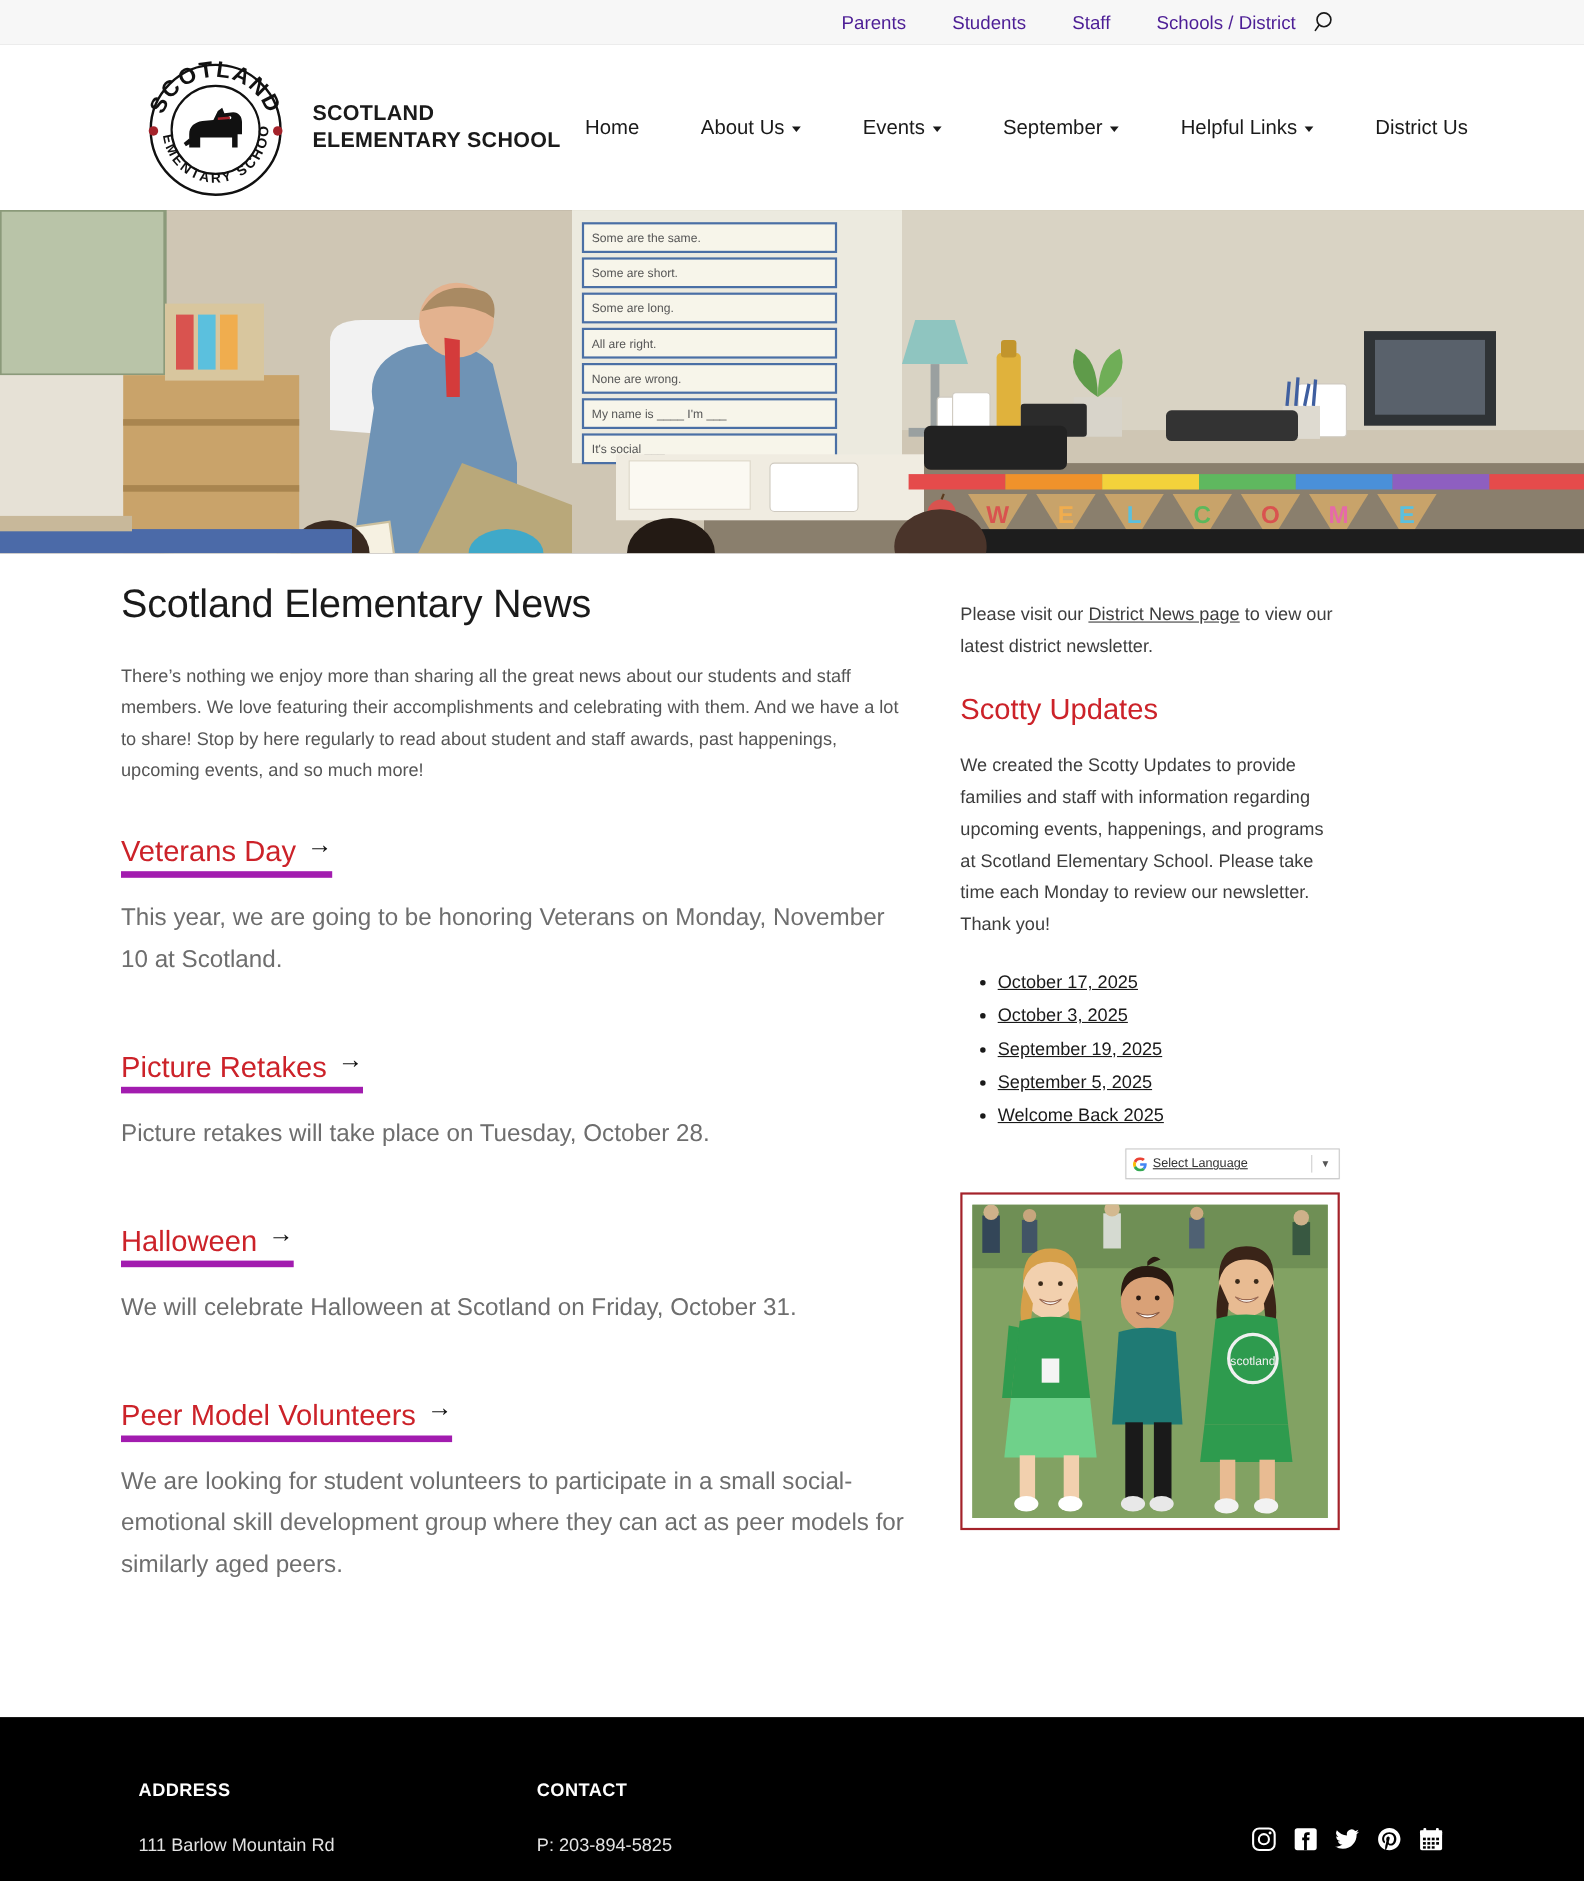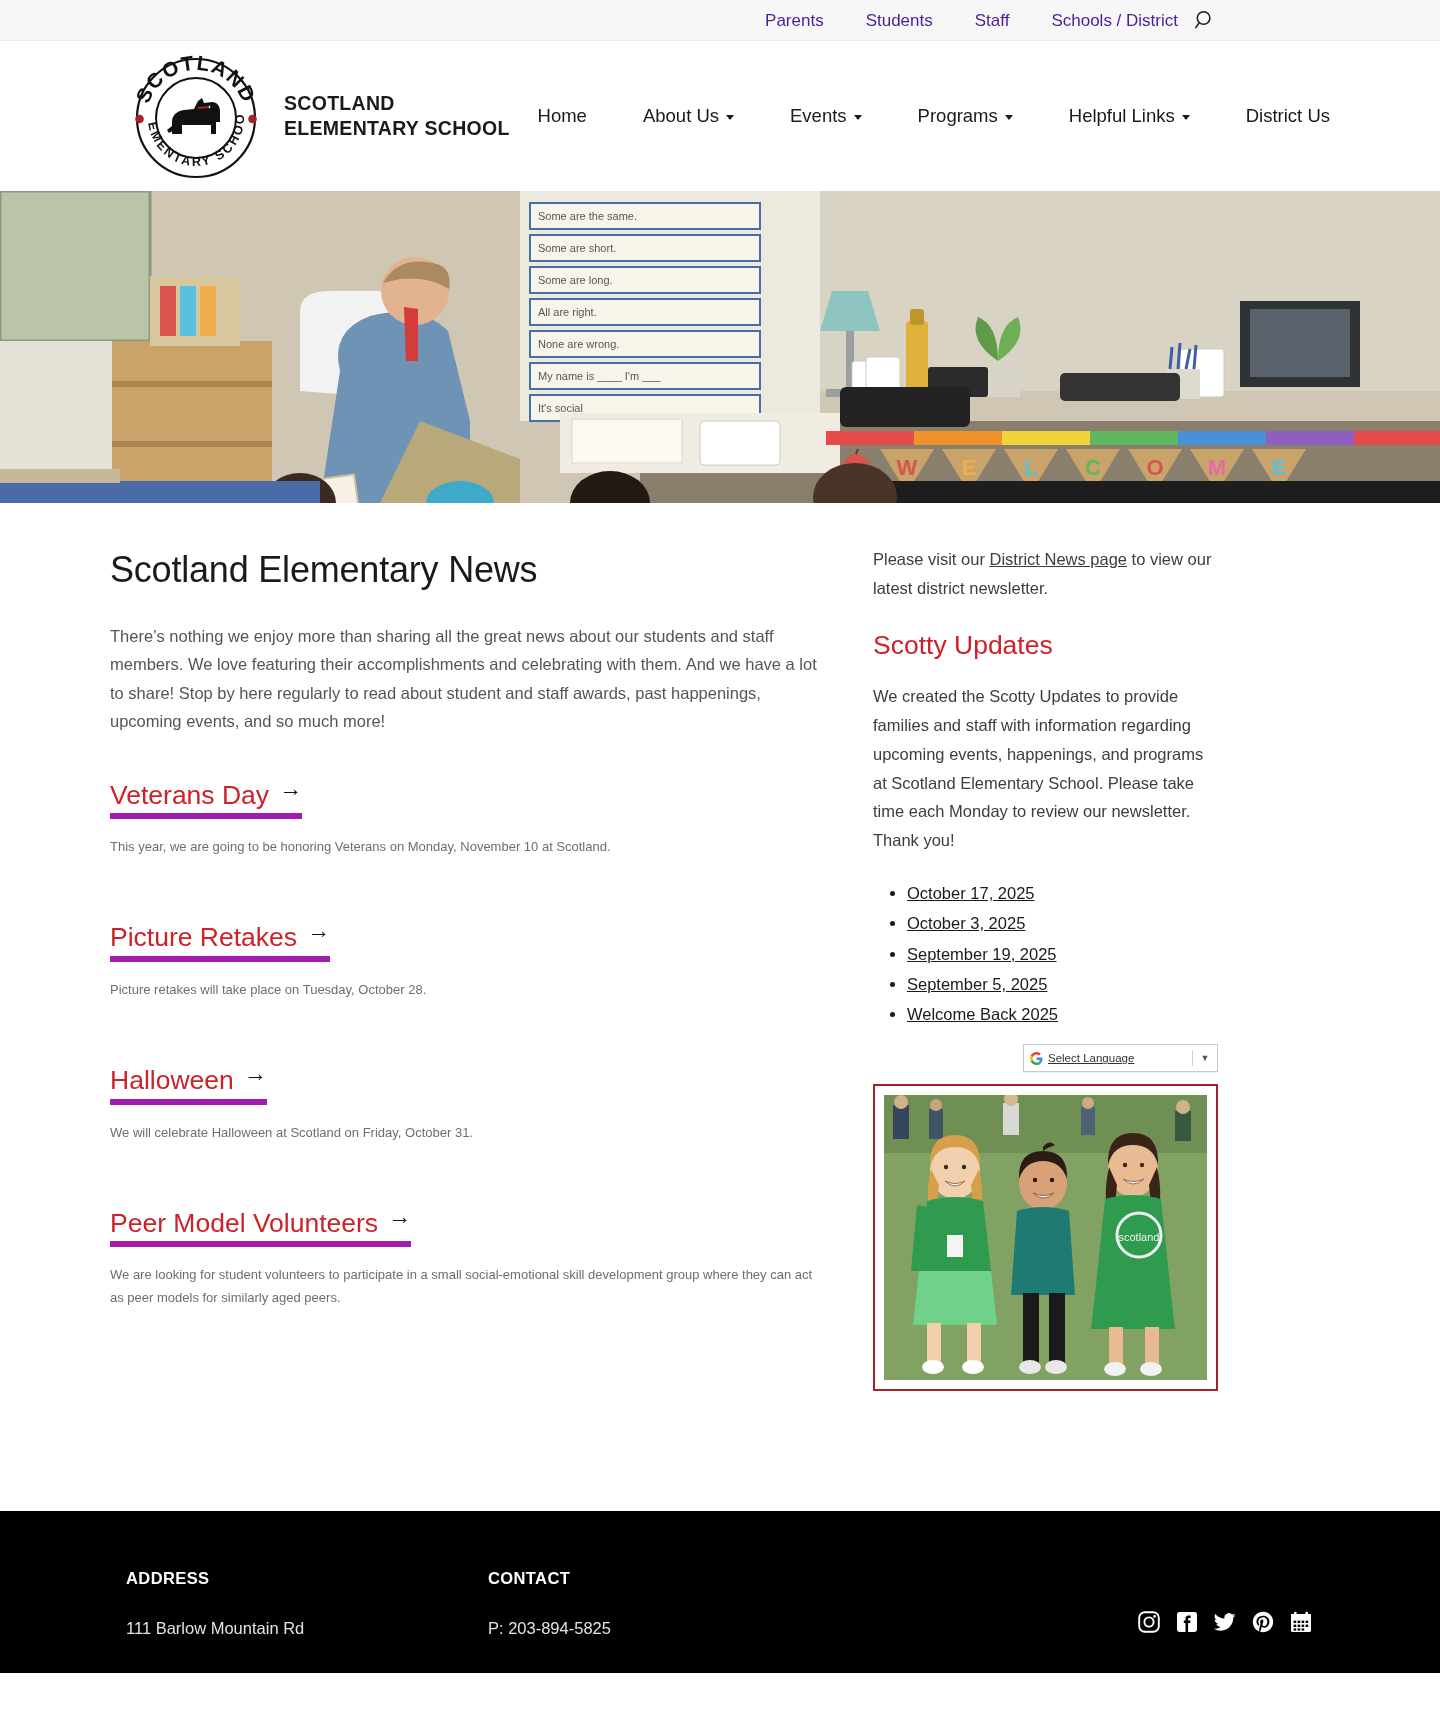--- a/index.html
+++ b/index.html
@@ -120,21 +120,21 @@
   .hero svg { display: block; width: 100%; height: 100%; }
 
   
   .content-wrap {
     display: flex;
     padding: 0 110px 0 110px;
     gap: 45px;
     background: #fff;
     padding-bottom: 120px;
   }
-  .col-main { width: 718px; flex: 0 0 718px; padding-top: 44px; }
+  .col-main { width: 718px; flex: 0 0 718px; padding-top: 23px; }
   .col-side { width: 345px; flex: 0 0 345px; padding-top: 42px; }
 
   .page-title {
     font-size: 36px;
     font-weight: 400;
     color: #1a1a1a;
     letter-spacing: -0.2px;
     line-height: 1.25;
     margin-bottom: 30px;
   }
@@ -162,21 +162,21 @@
   }
   .news-heading .arrow {
     color: #111;
     font-size: 23px;
     text-decoration: none;
     line-height: 1;
     position: relative;
     top: -1px;
   }
   .news-body {
-    font-size: 13px;
+    font-size: 22px;
     line-height: 1.72;
     color: #6e6e6e;
     margin-top: 17px;
   }
   .news-block.spaced { margin-bottom: 62px; }
 
   
   .side-title {
     font-size: 31px;
     font-weight: 400;
@@ -353,21 +353,21 @@
     </a>
     <a class="nav-item">
       <span>About Us</span>
       <i class="caret"></i>
     </a>
     <a class="nav-item">
       <span>Events</span>
       <i class="caret"></i>
     </a>
     <a class="nav-item">
-      <span>Programs</span>
+      <span>September</span>
       <i class="caret"></i>
     </a>
     <a class="nav-item">
       <span>Helpful Links</span>
       <i class="caret"></i>
     </a>
     <a class="nav-item">
       <span>District Us</span>
     </a>
   </nav>

